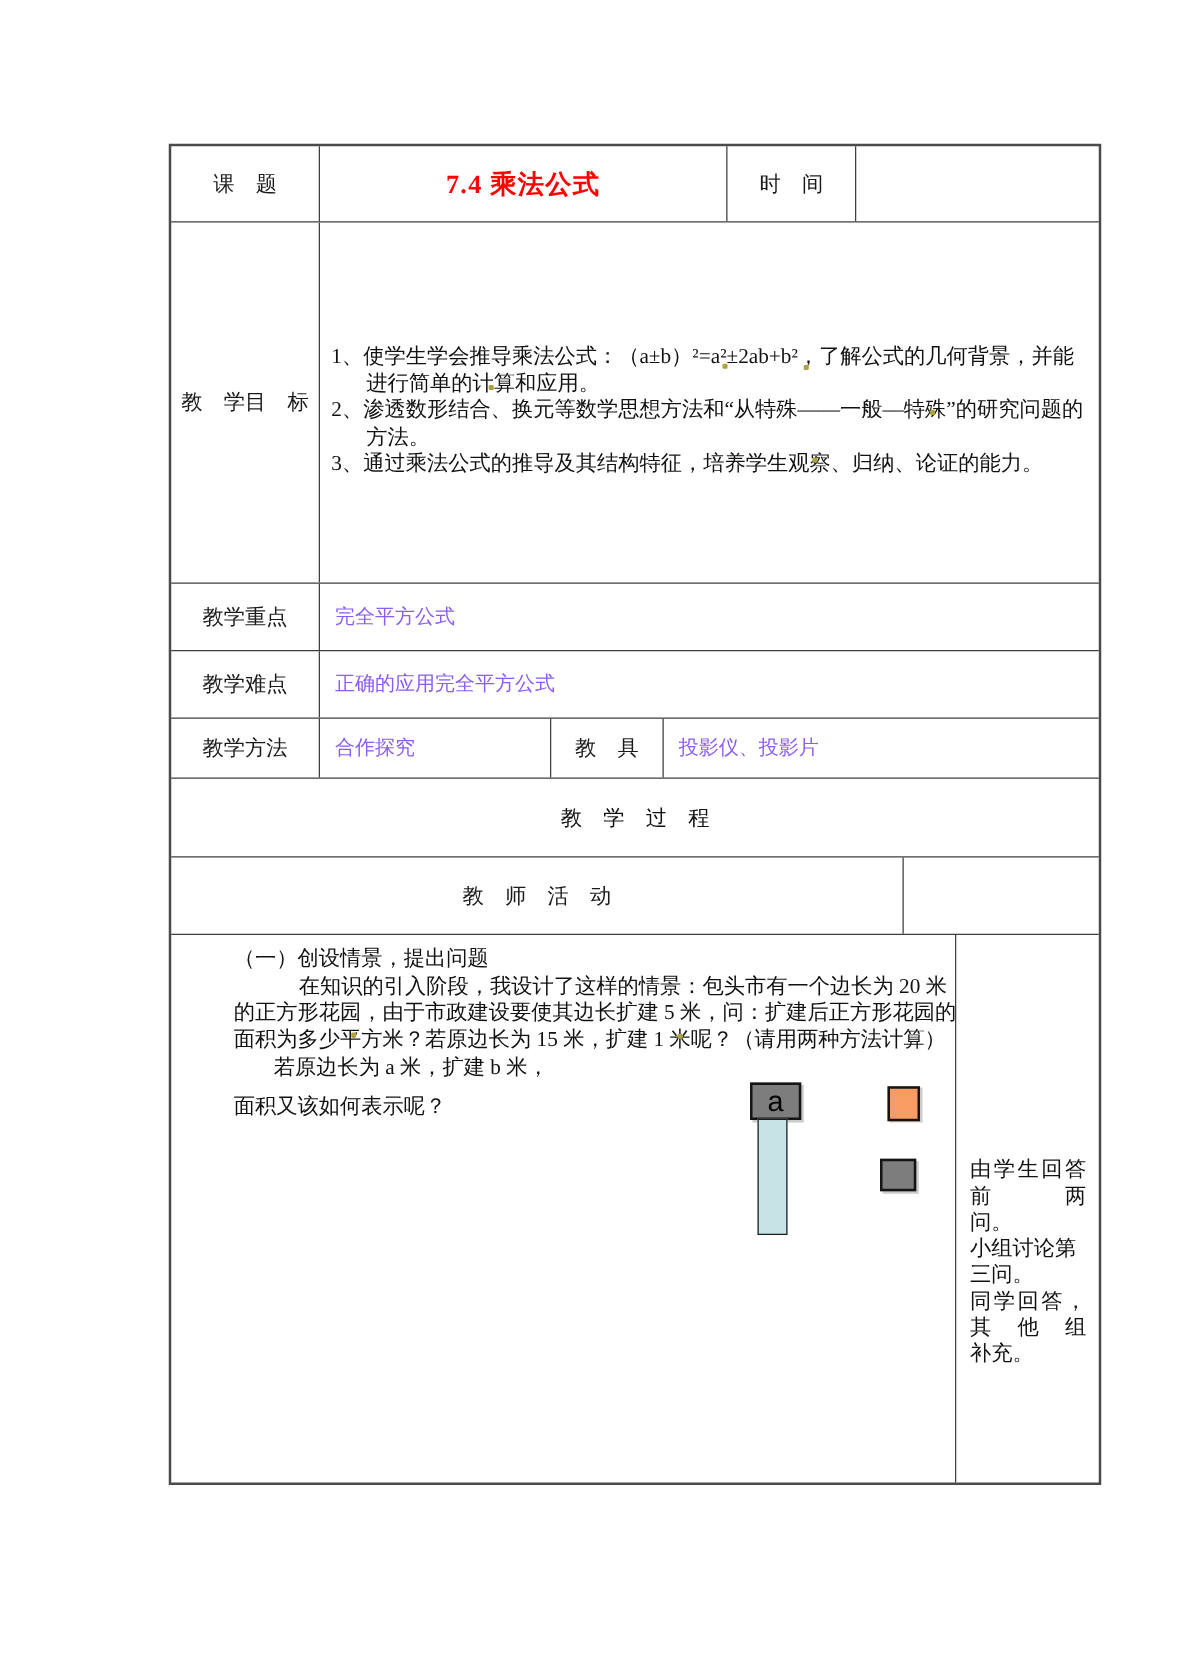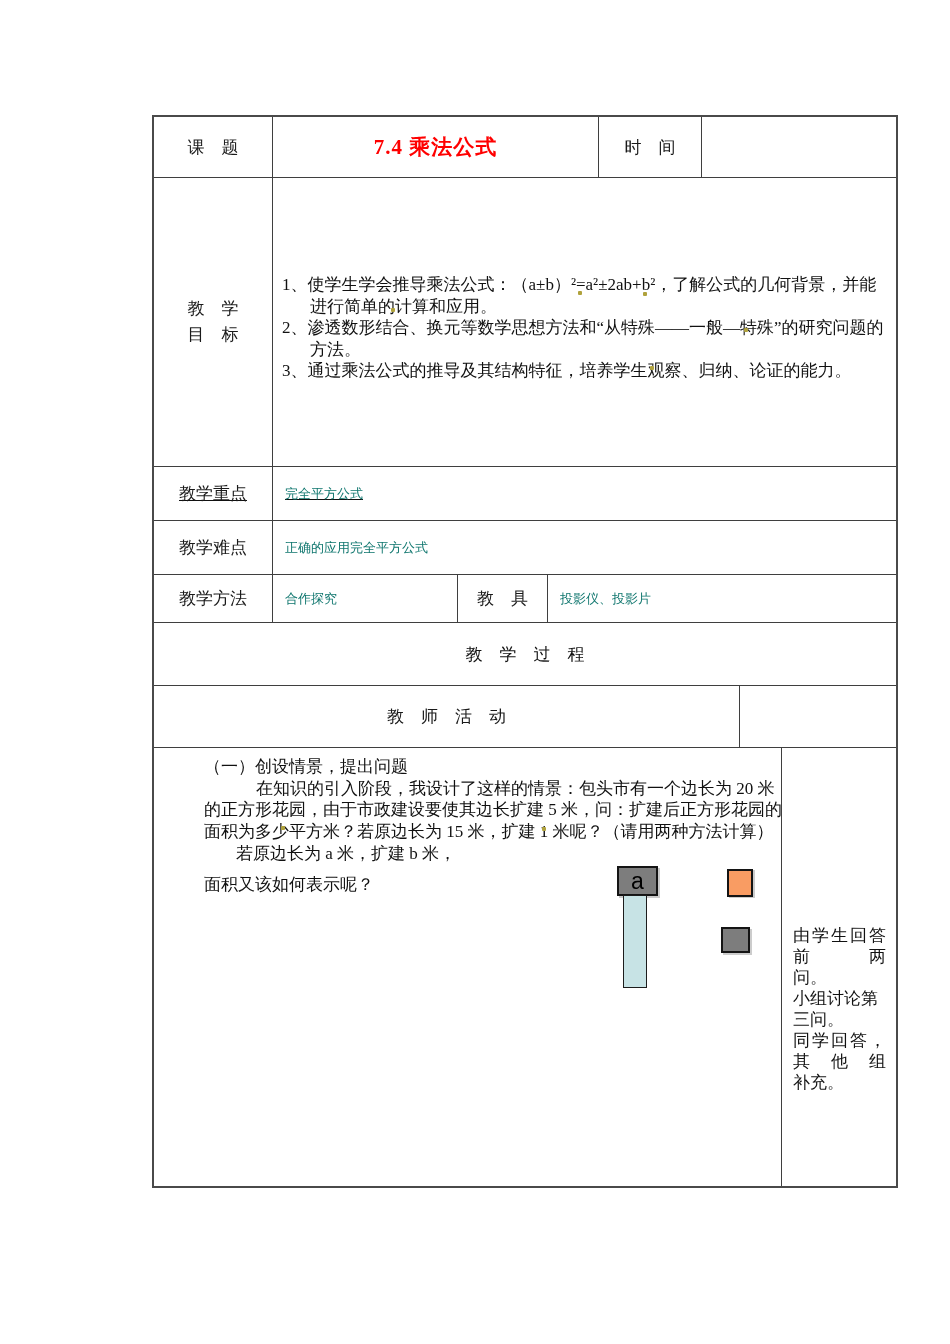--- a/index.html
+++ b/index.html
@@ -1,53 +1,53 @@
 <!DOCTYPE html>
 <html><head>
 <meta charset="utf-8">
 <style>
   * { margin: 0; padding: 0; box-sizing: border-box; }
   html, body { width: 950px; height: 1344px; background: #ffffff; }
   body { position: relative; font-family: "Liberation Serif", "DejaVu Serif", serif; color: #111; }
 
   .doc-table {
-    position: absolute; left: 152px; top: 115px;
+    position: absolute; left: 135px; top: 115px;
     width: 746px; height: 1073px;
     border: 2px solid #4a4a4a;
     background: #fff;
   }
   .row { display: flex; border-bottom: 1px solid #3f3f3f; }
   .row.last { border-bottom: none; }
   .cell { border-right: 1px solid #3f3f3f; position: relative; overflow: hidden; }
   .cell.end { border-right: none; flex: 1; }
   .c-center { display: flex; align-items: center; justify-content: center; text-align: center; }
   .c-vcenter { display: flex; align-items: center; }
 
   .r1 { height: 61px; }
   .r2 { height: 289px; }
-  .r3 { height: 54px; text-decoration: underline; }
+  .r3 { height: 54px; }
   .r4 { height: 54px; }
   .r5 { height: 48px; }
   .r6 { height: 63px; }
   .r7 { height: 62px; }
   .r8 { height: 438px; padding-left: 42px; }
 
   .w-label { width: 119px; }
   .w-title { width: 326px; }
   .w-time  { width: 103px; }
   .w-method { width: 185px; }
   .w-aids  { width: 90px; }
   .w-teacher { width: 586px; }
 
   .t-label { font-size: 17px; color: #1a1a1a; }
-  .t-body  { font-size: 13px; color: #0f766e; }
+  .t-body  { font-size: 16px; color: #8b5cf6; }
   .lesson-title { font-size: 21px; font-weight: bold; color: #ff0000; letter-spacing: 1px; }
   .pad-val { padding-left: 12px; }
 
-  .obj-label { flex-direction: column; line-height: 26px; }
+  .obj-label { flex-direction: row; line-height: 26px; }
   .obj-body { padding: 96px 24px 0 9px; }
   .obj-body .line { line-height: 21.5px; white-space: nowrap; font-size: 17px; }
   .indent-wrap { padding-left: 28px; }
 
   .proc-title { font-size: 17px; }
 
   .teach-body { padding: 8px 6px 0 8px; }
   .teach-body .line { line-height: 21.7px; white-space: nowrap; font-size: 17px; }
   .ind-3 { padding-left: 52px; }
   .ind-2 { padding-left: 32px; }

